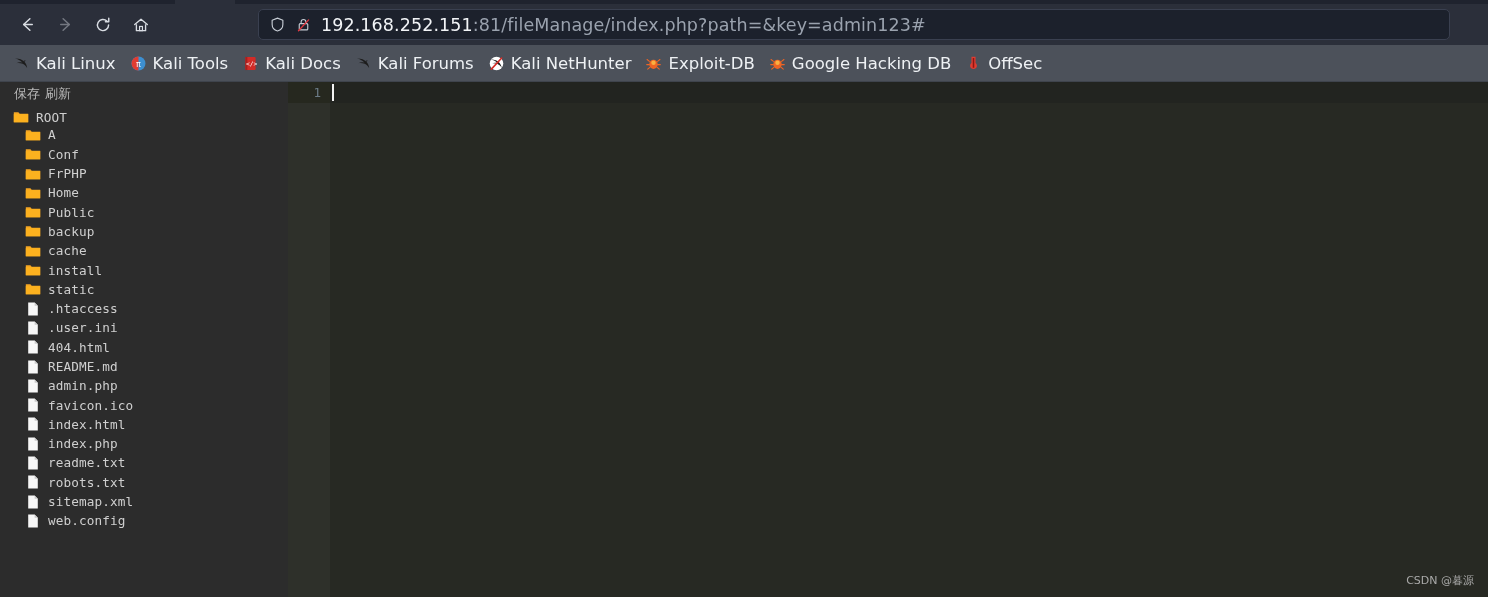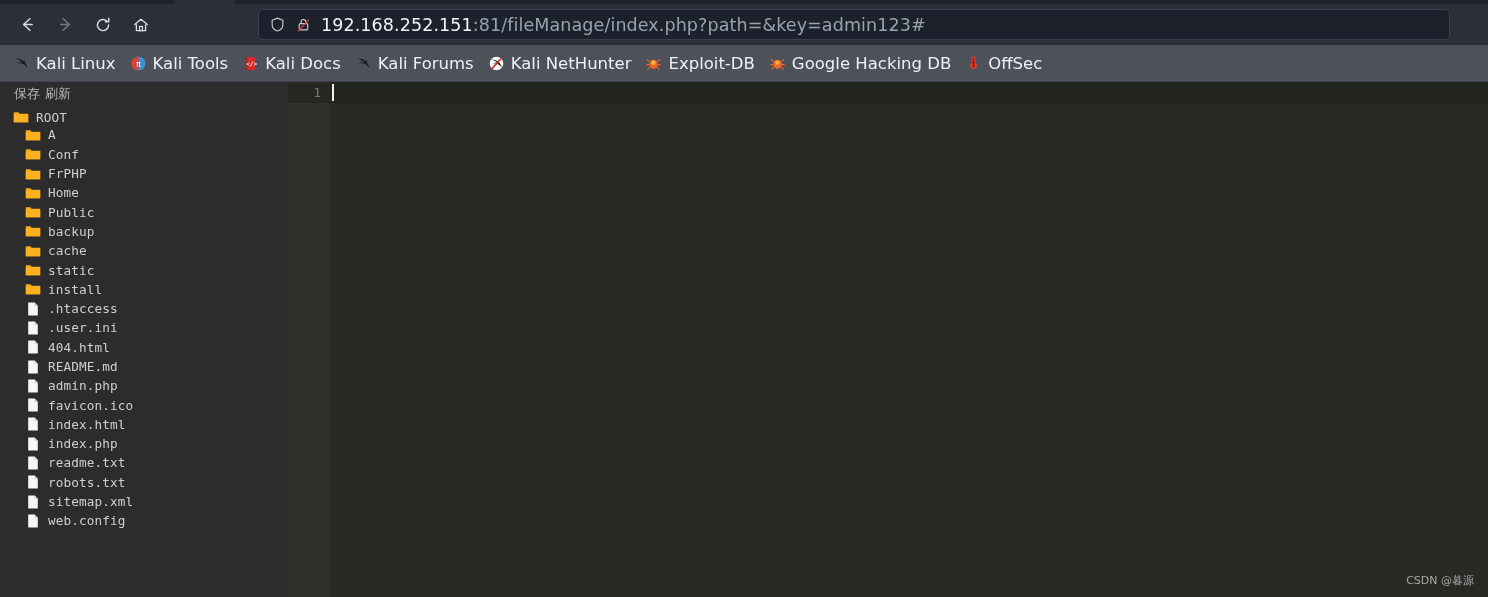--- a/index.html
+++ b/index.html
@@ -449,30 +449,30 @@
             </span>
             <span class="tlabel">cache</span>
           </div>
           <div class="tnode d1">
             <span class="tico">
               <svg width="16" height="16" viewBox="0 0 16 16">
                 <path d="M0.8 3.2 h4.6 l1.3 1.5 h8.5 v8.6 h-14.4 z" fill="#f5a623"></path>
                 <path d="M0.8 5.1 h14.4 v8.2 h-14.4 z" fill="#fcb11f"></path>
               </svg>
             </span>
+            <span class="tlabel">install</span>
+          </div>
+          <div class="tnode d1">
+            <span class="tico">
+              <svg width="16" height="16" viewBox="0 0 16 16">
+                <path d="M0.8 3.2 h4.6 l1.3 1.5 h8.5 v8.6 h-14.4 z" fill="#f5a623"></path>
+                <path d="M0.8 5.1 h14.4 v8.2 h-14.4 z" fill="#fcb11f"></path>
+              </svg>
+            </span>
             <span class="tlabel">static</span>
-          </div>
-          <div class="tnode d1">
-            <span class="tico">
-              <svg width="16" height="16" viewBox="0 0 16 16">
-                <path d="M0.8 3.2 h4.6 l1.3 1.5 h8.5 v8.6 h-14.4 z" fill="#f5a623"></path>
-                <path d="M0.8 5.1 h14.4 v8.2 h-14.4 z" fill="#fcb11f"></path>
-              </svg>
-            </span>
-            <span class="tlabel">install</span>
           </div>
           <div class="tnode d1">
             <span class="tico">
               <svg width="16" height="16" viewBox="0 0 16 16">
                 <path d="M3.2 1.6 h6.4 l3.2 3.2 v9.6 h-9.6 z" fill="#f7f7f7"></path>
                 <path d="M9.6 1.6 l3.2 3.2 h-3.2 z" fill="#c9c9c9"></path>
               </svg>
             </span>
             <span class="tlabel">.htaccess</span>
           </div>

